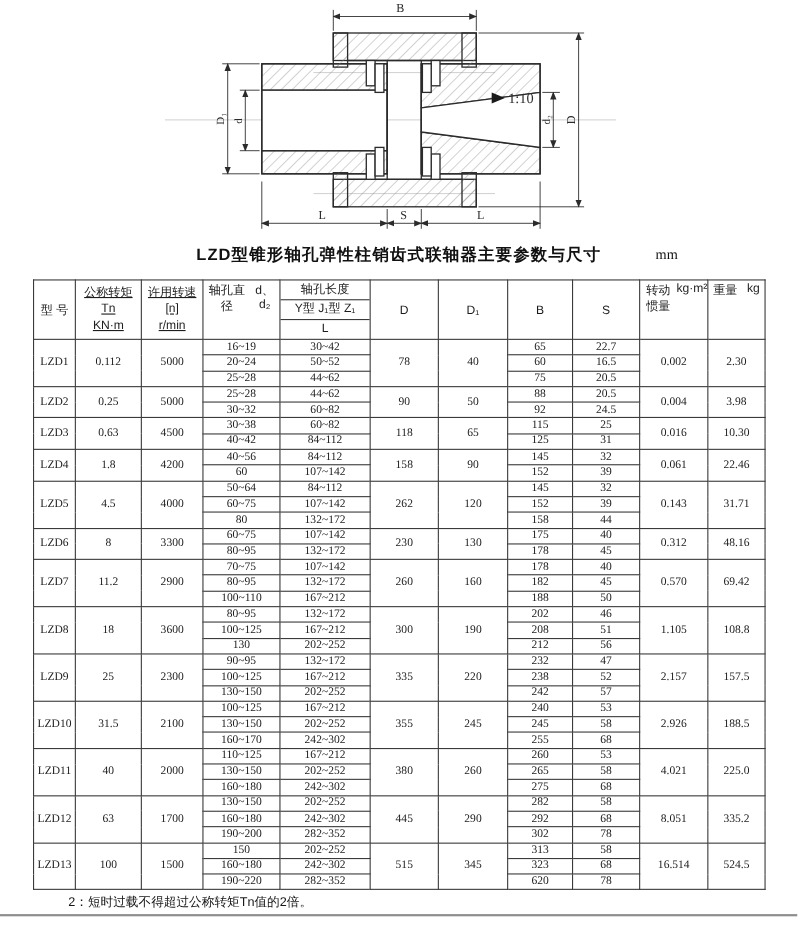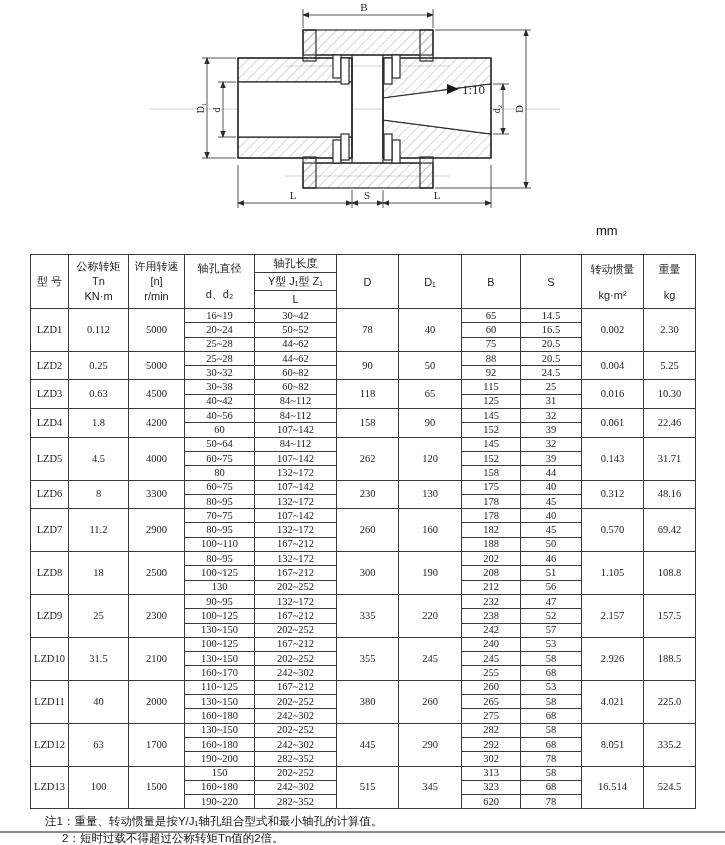--- a/index.html
+++ b/index.html
@@ -9,36 +9,36 @@
   
   .diagram-wrap{width:725px;height:218px;}
   svg text{font-family:"Liberation Serif", serif;fill:#2b2b2b;}
 
   
   .title-row{position:relative;width:725px;height:26px;margin-top:4px;}
   .page-title{position:absolute;left:0;width:100%;text-align:center;
       font-size:15px;font-weight:bold;letter-spacing:1px;
       font-family:"Liberation Sans", sans-serif;color:#111;}
   .unit-label{position:absolute;left:596px;top:1px;font-size:13px;
-      font-family:Liberation Sans, sans-serif;color:#111;}
+      font-family:Liberation Serif, serif;color:#111;}
 
   
   table.spec{border-collapse:collapse;table-layout:fixed;width:665px;
       margin:6px 0 0 30px;}
   table.spec th, table.spec td{border:1px solid #3a3a3a;padding:0;
       text-align:center;vertical-align:middle;}
   table.spec{border:1.5px solid #3a3a3a;}
   table.spec th{height:52px;font-weight:normal;font-size:11px;
       font-family:"Liberation Sans", sans-serif;}
   table.spec td{height:13.3px;font-size:10.5px;line-height:12px;
       font-family:"Liberation Serif", serif;}
   .stack3 div{height:17px;line-height:17px;}
   .stack3 .bl{border-bottom:1px solid #3a3a3a;}
-  .sp{display:flex;flex-direction:column;justify-content:space-around;height:52px;}
-  .tri{line-height:15px;}
+  .sp{display:flex;flex-direction:row;justify-content:space-around;height:52px;}
+  .tri{line-height:15px;text-decoration:underline;}
 
   
   .notes{margin:4px 0 0 45px;font-size:11.5px;line-height:17px;
       font-family:"Liberation Sans", sans-serif;color:#151515;}
   .note-2{margin-left:17px;}
 
   .page-bottom-rule{width:725px;height:2px;background:#8d8d8d;
       position:absolute;left:0;top:831px;}
 </style>
 </head>
@@ -139,20 +139,21 @@
   <text x="220" y="110" font-size="10" text-anchor="middle" transform="rotate(-90 220 110)">d</text>
   <text x="500" y="109" font-size="10" text-anchor="middle" transform="rotate(-90 500 109)">d₂</text>
   <text x="523" y="109" font-size="11" text-anchor="middle" transform="rotate(-90 523 109)">D</text>
   <text x="293" y="199" font-size="11" text-anchor="middle">L</text>
   <text x="367" y="199" font-size="11" text-anchor="middle">S</text>
   <text x="437" y="199" font-size="11" text-anchor="middle">L</text>
 </svg>
 </div>
 
 <div class="title-row">
+  <div class="page-title">LZD型锥形轴孔弹性柱销齿式联轴器主要参数与尺寸</div>
   <span class="unit-label">mm</span>
 </div>
 
 <table class="spec">
   <colgroup>
     <col style="width:38px">
       <col style="width:60px">
       <col style="width:56px">
     <col style="width:70px">
       <col style="width:82px">
@@ -208,21 +209,21 @@
   <tbody>
       <tr>
         <td rowspan="3">LZD1</td>
         <td rowspan="3">0.112</td>
         <td rowspan="3">5000</td>
         <td>16~19</td>
         <td>30~42</td>
         <td rowspan="3">78</td>
         <td rowspan="3">40</td>
         <td>65</td>
-        <td>14.5</td>
+        <td>22.7</td>
         <td rowspan="3">0.002</td>
         <td rowspan="3">2.30</td>
       </tr>
       <tr>
         <td>20~24</td>
         <td>50~52</td>
         <td>60</td>
         <td>16.5</td>
       </tr>
       <tr>
@@ -235,21 +236,21 @@
         <td rowspan="2">LZD2</td>
         <td rowspan="2">0.25</td>
         <td rowspan="2">5000</td>
         <td>25~28</td>
         <td>44~62</td>
         <td rowspan="2">90</td>
         <td rowspan="2">50</td>
         <td>88</td>
         <td>20.5</td>
         <td rowspan="2">0.004</td>
-        <td rowspan="2">5.25</td>
+        <td rowspan="2">3.98</td>
       </tr>
       <tr>
         <td>30~32</td>
         <td>60~82</td>
         <td>92</td>
         <td>24.5</td>
       </tr>
       <tr>
         <td rowspan="2">LZD3</td>
         <td rowspan="2">0.63</td>
@@ -353,21 +354,21 @@
       </tr>
       <tr>
         <td>100~110</td>
         <td>167~212</td>
         <td>188</td>
         <td>50</td>
       </tr>
       <tr>
         <td rowspan="3">LZD8</td>
         <td rowspan="3">18</td>
-        <td rowspan="3">2500</td>
+        <td rowspan="3">3600</td>
         <td>80~95</td>
         <td>132~172</td>
         <td rowspan="3">300</td>
         <td rowspan="3">190</td>
         <td>202</td>
         <td>46</td>
         <td rowspan="3">1.105</td>
         <td rowspan="3">108.8</td>
       </tr>
       <tr>
@@ -504,17 +505,16 @@
       <tr>
         <td>190~220</td>
         <td>282~352</td>
         <td>620</td>
         <td>78</td>
       </tr>
     </tbody>
 </table>
 
 <div class="notes">
-  <div>注1：重量、转动惯量是按Y/J₁轴孔组合型式和最小轴孔的计算值。</div>
   <div class="note-2">2：短时过载不得超过公称转矩Tn值的2倍。</div>
 </div>
 
 <div class="page-bottom-rule"></div>
 
 </body></html>

